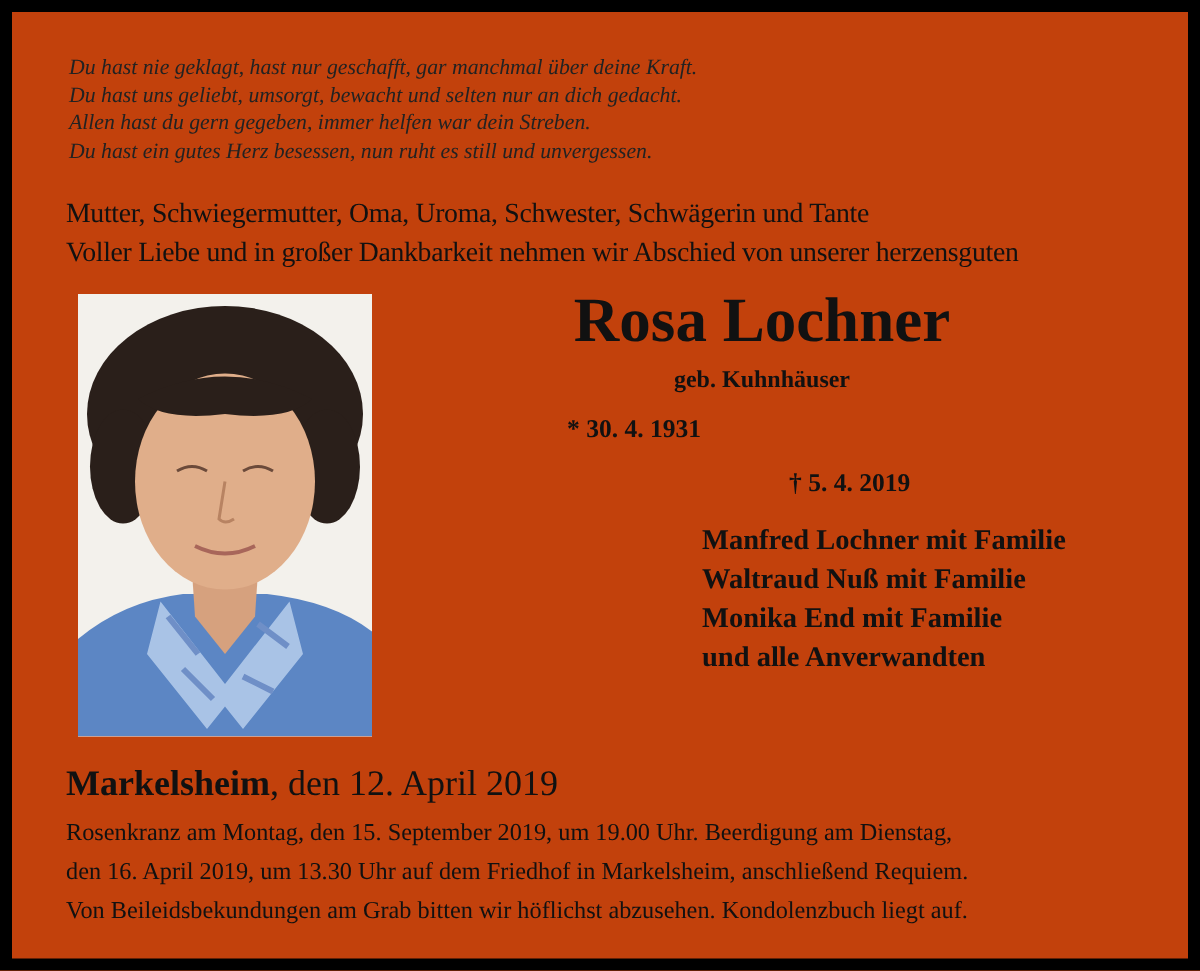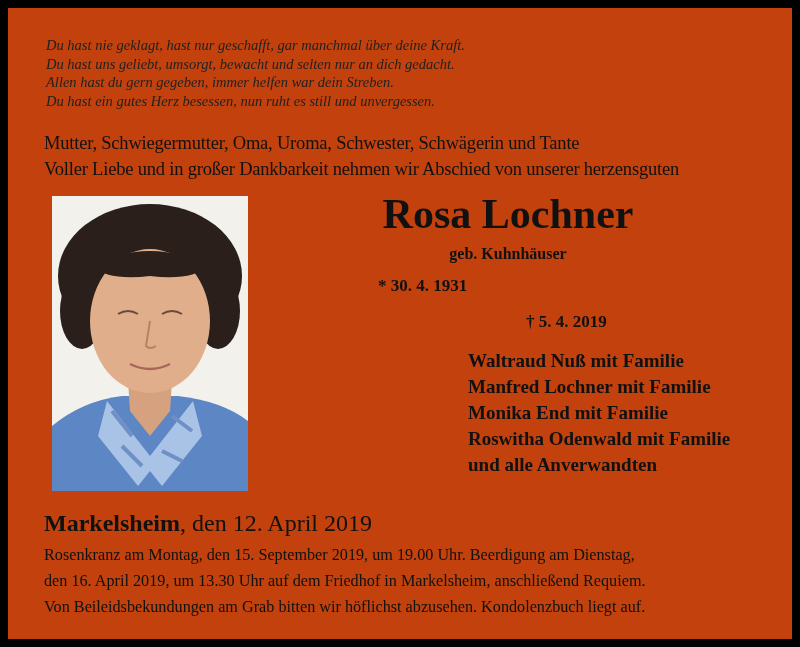--- a/index.html
+++ b/index.html
@@ -59,24 +59,23 @@
       <path d="M78 168 Q98 178 118 168" stroke="#a8665a" stroke-width="2.5" fill="none"></path>
     </svg>
   </div>
 
   <div class="name">Rosa Lochner</div>
   <div class="maiden">geb. Kuhnhäuser</div>
   <div class="birth">* 30. 4. 1931</div>
   <div class="death">† 5. 4. 2019</div>
 
   <div class="family">
+    <div>Manfred Lochner mit Familie</div>
     <div>Waltraud Nuß mit Familie</div>
-    <div>Manfred Lochner mit Familie</div>
     <div>Monika End mit Familie</div>
-    <div>Roswitha Odenwald mit Familie</div>
     <div>und alle Anverwandten</div>
   </div>
 
   <div class="place-line">
     <b>Markelsheim</b><span>, den 12. April 2019</span>
   </div>
 
   <div class="details">
     <div>Rosenkranz am Montag, den 15. September 2019, um 19.00 Uhr. Beerdigung am Dienstag,</div>
     <div>den 16. April 2019, um 13.30 Uhr auf dem Friedhof in Markelsheim, anschließend Requiem.</div>

